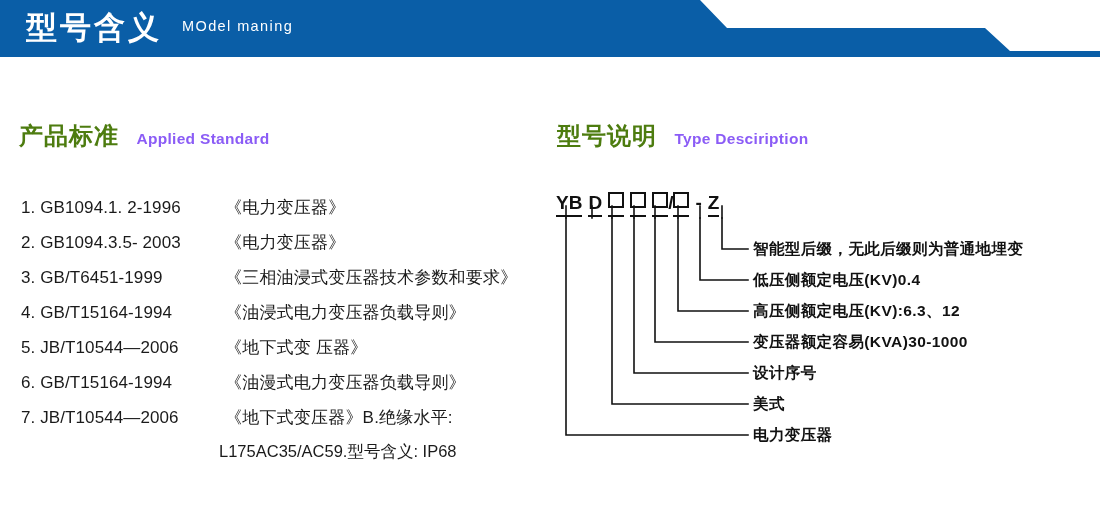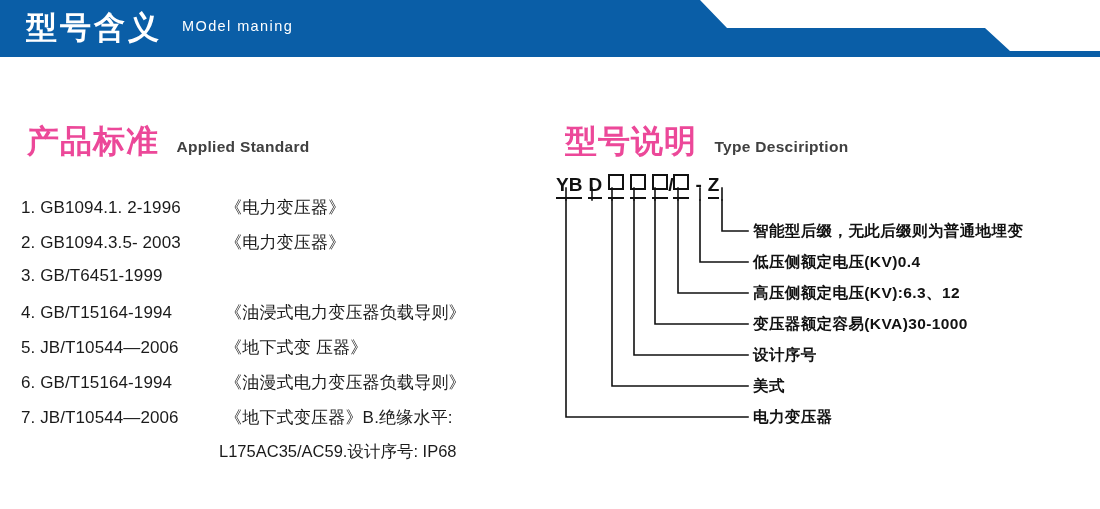--- a/index.html
+++ b/index.html
@@ -49,32 +49,31 @@
     letter-spacing: 1.4px;
     white-space: nowrap;
   }
 
   
   .section-heading {
     position: absolute;
     white-space: nowrap;
   }
   .sh-cn {
-    font-size: 32px;
-    font-weight: bold;
-    color: #ec4899;
+    font-size: 24px;
+    font-weight: bold;
+    color: #4d7c0f;
     letter-spacing: 1px;
     display: inline-block;
     vertical-align: baseline;
-    margin-left: 8px;
   }
   .sh-en {
     font-size: 15.5px;
     font-weight: bold;
-    color: #404040;
+    color: #8b5cf6;
     letter-spacing: 0.3px;
     display: inline-block;
     vertical-align: baseline;
     margin-left: 13px;
   }
   #standards-heading { left: 19px; top: 120px; }
   #typedesc-heading  { left: 557px; top: 120px; }
 
   
   #standards-list {
@@ -105,21 +104,21 @@
     height: 35px;
     font-size: 16.5px;
     padding-left: 198px;
     white-space: nowrap;
   }
 
   
   #typecode-area {
     position: absolute;
     left: 548px;
-    top: 174px;
+    top: 192px;
     width: 540px;
     height: 260px;
   }
   #typecode-string {
     position: absolute;
     left: 8px;
     top: 0px;
     font-size: 19px;
     font-weight: bold;
     letter-spacing: 0px;
@@ -183,20 +182,21 @@
     <span class="std-title">《电力变压器》</span>
   </div>
 
   <div class="std-row">
     <span class="std-code"><span>2.</span>&nbsp;<span>GB1094.3.5- 2003</span></span>
     <span class="std-title">《电力变压器》</span>
   </div>
 
   <div class="std-row">
     <span class="std-code"><span>3.</span>&nbsp;<span>GB/T6451-1999</span></span>
+    <span class="std-title">《三相油浸式变压器技术参数和要求》</span>
   </div>
 
   <div class="std-row">
     <span class="std-code"><span>4.</span>&nbsp;<span>GB/T15164-1994</span></span>
     <span class="std-title">《油浸式电力变压器负载导则》</span>
   </div>
 
   <div class="std-row">
     <span class="std-code"><span>5.</span>&nbsp;<span>JB/T10544—2006</span></span>
     <span class="std-title">《地下式变 压器》</span>
@@ -205,21 +205,21 @@
   <div class="std-row">
     <span class="std-code"><span>6.</span>&nbsp;<span>GB/T15164-1994</span></span>
     <span class="std-title">《油漫式电力变压器负载导则》</span>
   </div>
 
   <div class="std-row">
     <span class="std-code"><span>7.</span>&nbsp;<span>JB/T10544—2006</span></span>
     <span class="std-title">《地下式变压器》B.绝缘水平:</span>
   </div>
 
-  <div class="std-cont">L175AC35/AC59.设计序号: IP68</div>
+  <div class="std-cont">L175AC35/AC59.型号含义: IP68</div>
 </div>
 
 <div class="section-heading" id="typedesc-heading">
   <span class="sh-cn">型号说明</span>
   <span class="sh-en">Type Desciription</span>
 </div>
 
 <div id="typecode-area">
 
   <div id="typecode-string">

